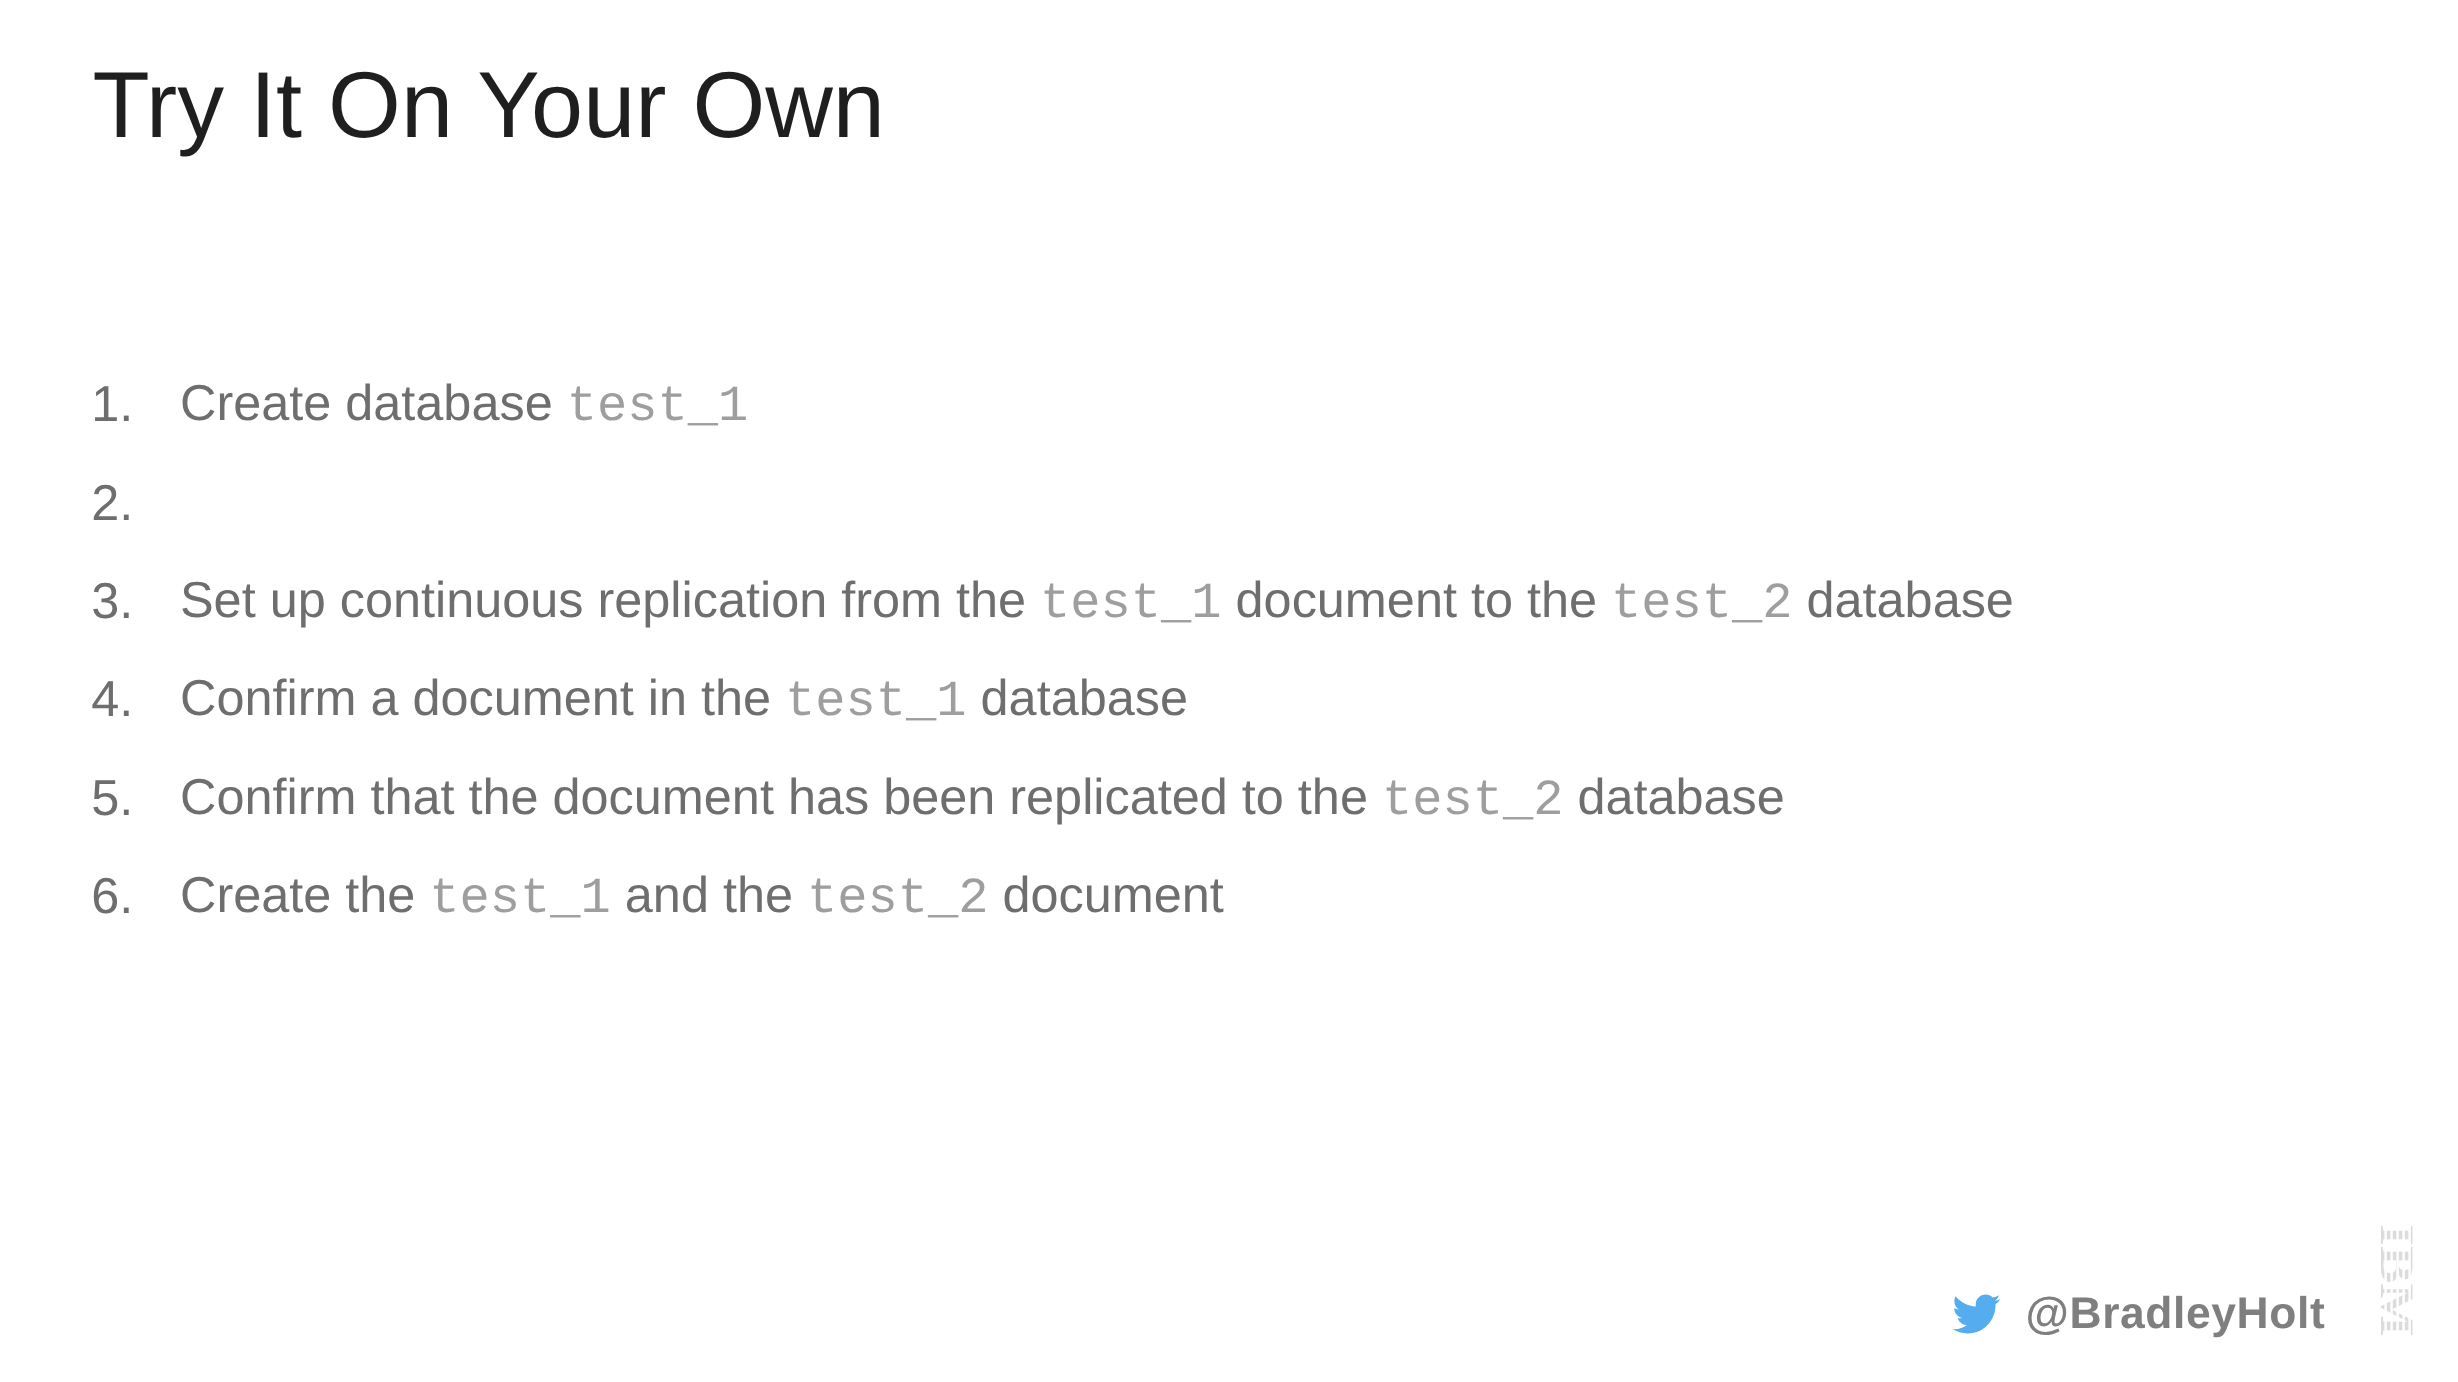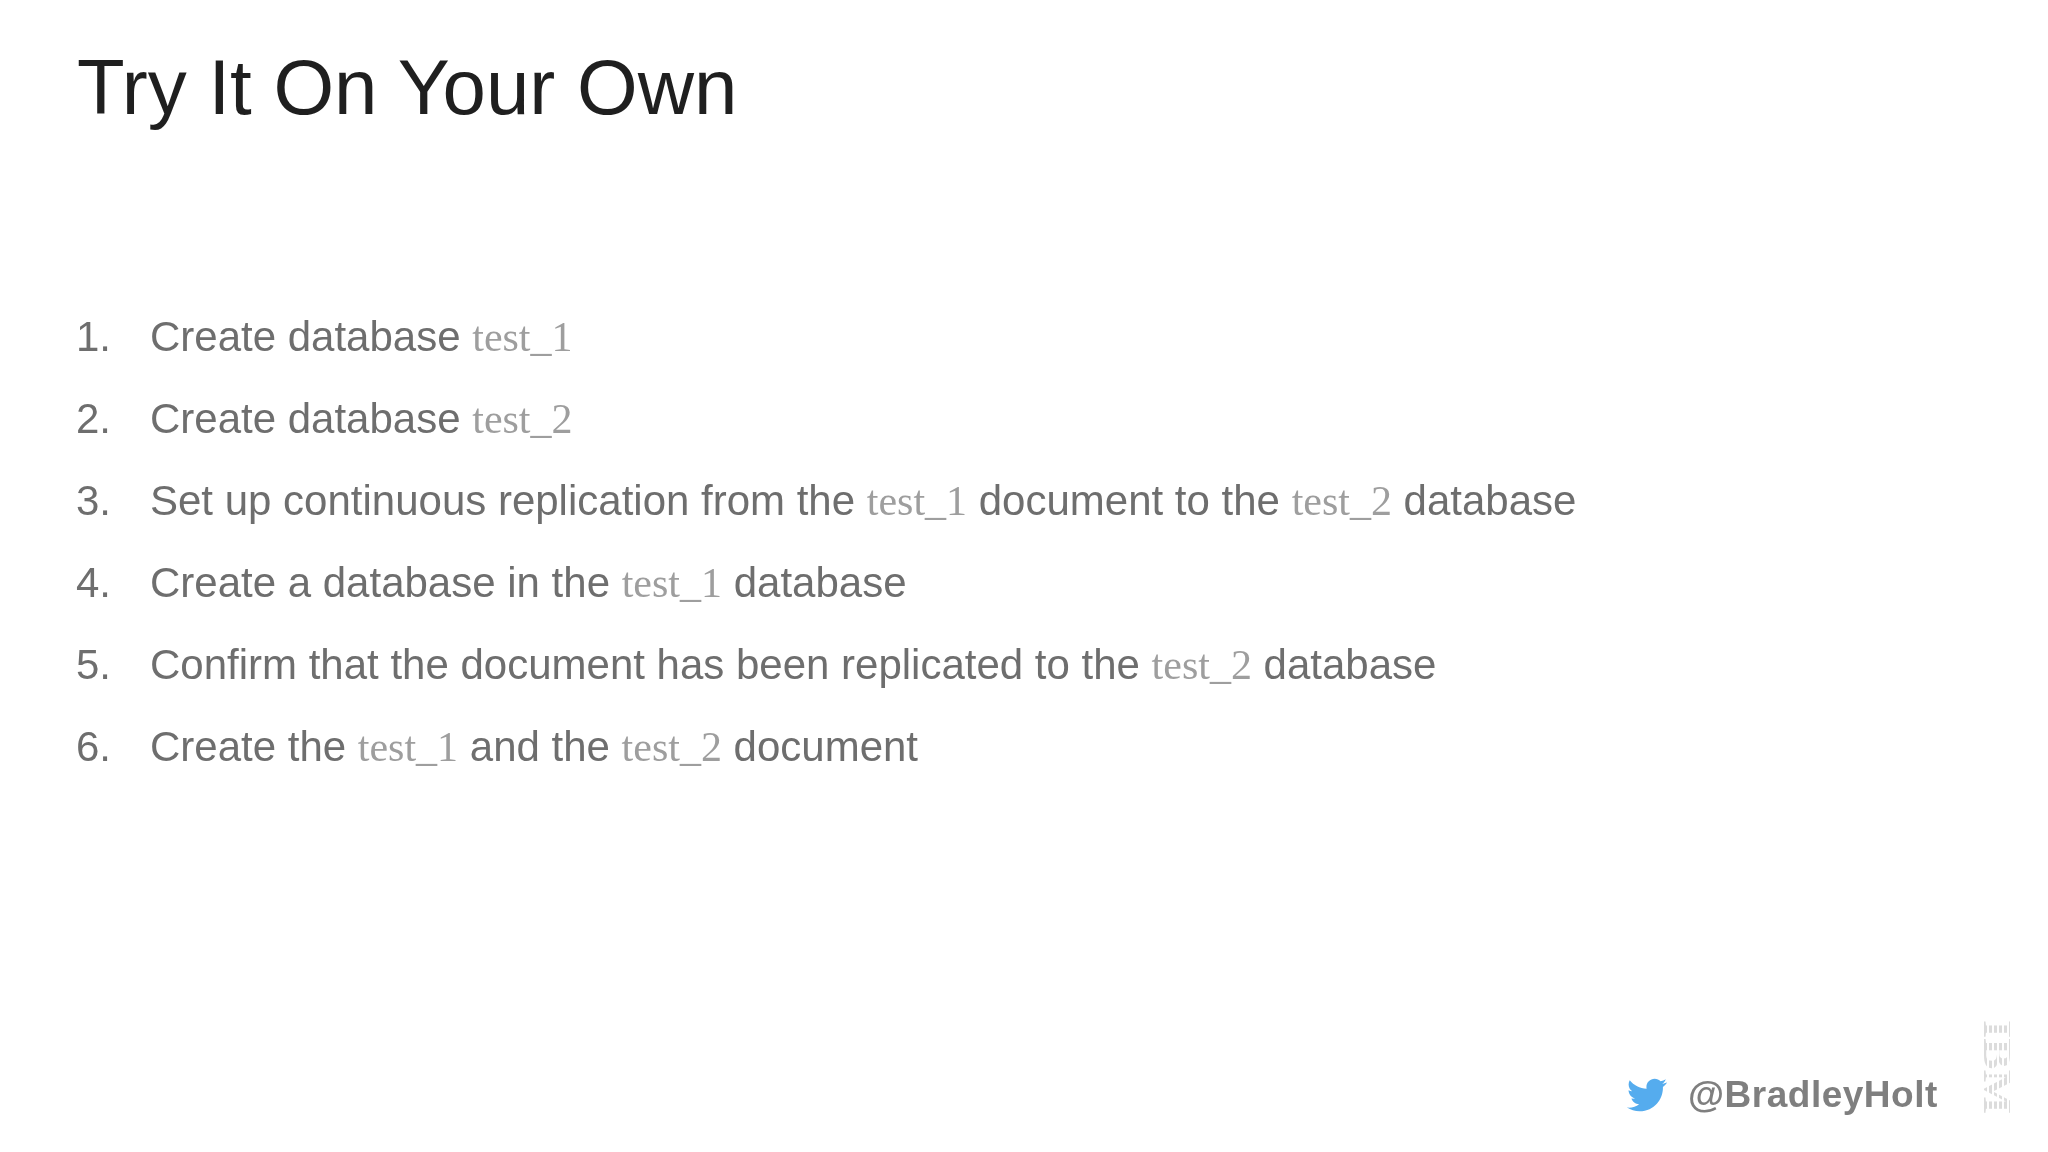--- a/index.html
+++ b/index.html
@@ -45,21 +45,21 @@
   .steps .num {
     display: inline-block;
     margin-left: 76px;
     width: 74px;
     flex: 0 0 74px;
   }
   .steps .txt {
     white-space: pre;
   }
   .code {
-    font-family: Liberation Serif, serif;
+    font-family: Liberation Mono, monospace;
     color: var(--mono, #9e9e9e);
   }
   .twitter-badge {
     position: absolute;
     left: 1624px;
     top: 1074px;
     display: flex;
     align-items: center;
     gap: 18px;
   }
@@ -91,29 +91,28 @@
 
   <h1 class="title">Try It On Your Own</h1>
 
   <ol class="steps" id="steps-list">
       <li>
         <span class="num">1.</span>
         <span class="txt"><span>Create database </span><span class="code">test_1</span></span>
       </li>
       <li>
         <span class="num">2.</span>
-        <span class="txt"><span>Create database </span><span class="code">test_2</span></span>
       </li>
       <li>
         <span class="num">3.</span>
         <span class="txt"><span>Set up continuous replication from the </span><span class="code">test_1</span><span> document to the </span><span class="code">test_2</span><span> database</span></span>
       </li>
       <li>
         <span class="num">4.</span>
-        <span class="txt"><span>Create a database in the </span><span class="code">test_1</span><span> database</span></span>
+        <span class="txt"><span>Confirm a document in the </span><span class="code">test_1</span><span> database</span></span>
       </li>
       <li>
         <span class="num">5.</span>
         <span class="txt"><span>Confirm that the document has been replicated to the </span><span class="code">test_2</span><span> database</span></span>
       </li>
       <li>
         <span class="num">6.</span>
         <span class="txt"><span>Create the </span><span class="code">test_1</span><span> and the </span><span class="code">test_2</span><span> document</span></span>
       </li>
     </ol>

